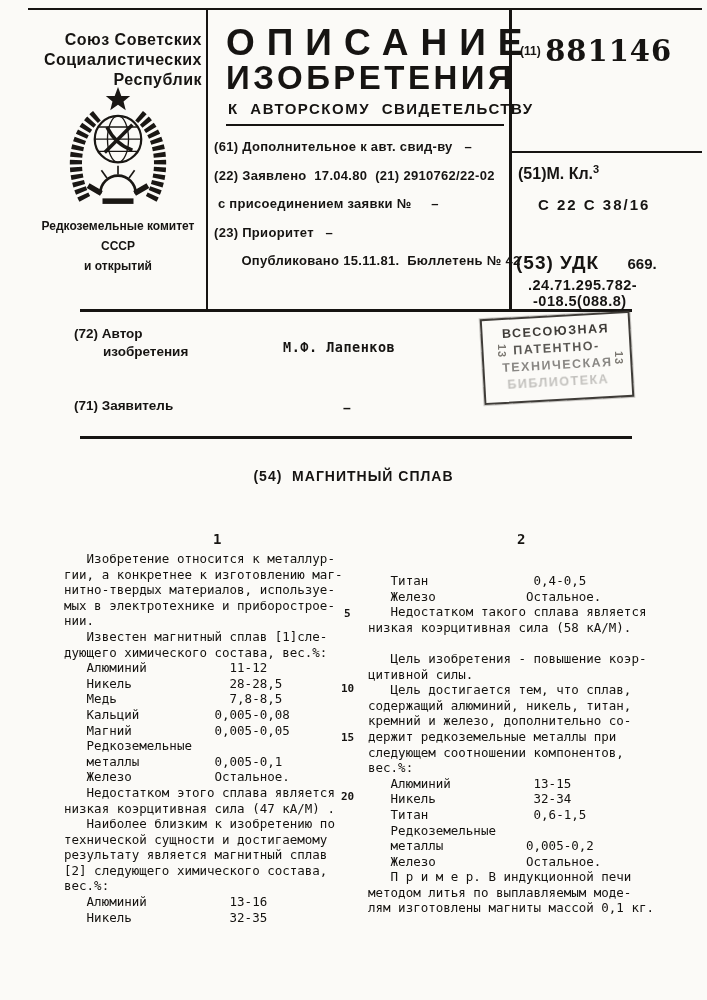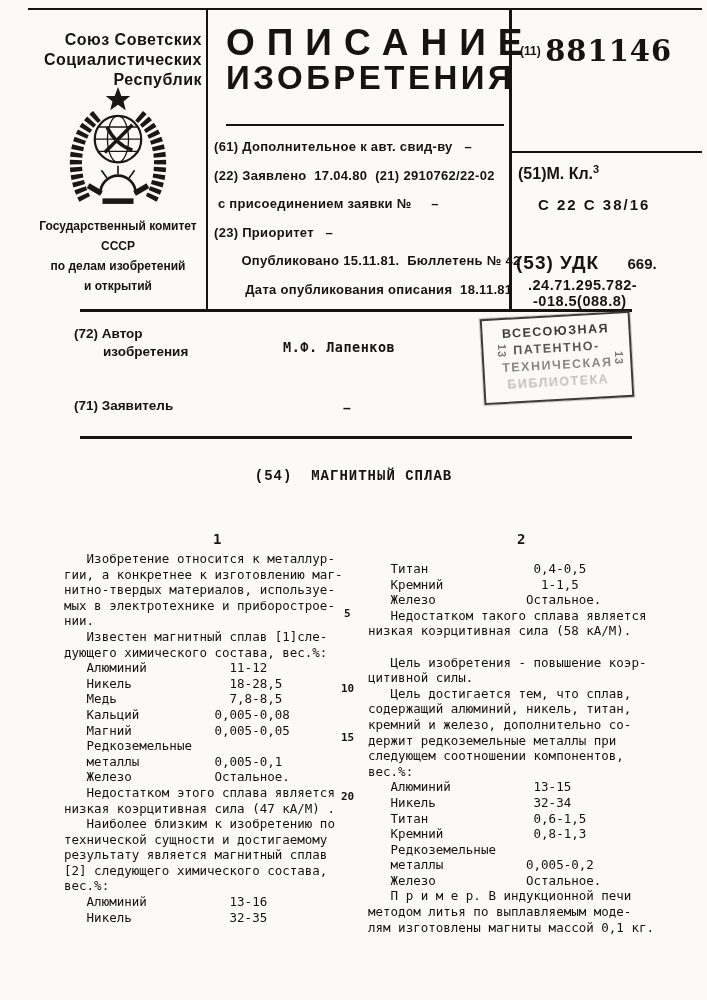--- a/index.html
+++ b/index.html
@@ -79,38 +79,38 @@
   .stamp-mark{
     position:absolute; font-weight:bold; font-size:11px; color:#5a564f;
     transform:rotate(90deg); letter-spacing:1px; opacity:.8;
   }
   .stamp-mark.left{left:495px; top:345px;}
   .stamp-mark.right{left:612px; top:352px;}
 
   
   .inv-title{
     left:0; top:468px; width:707px; text-align:center;
-    font-family:Liberation Mono, monospace; font-weight:bold;
+    font-family:Liberation Sans, sans-serif; font-weight:bold;
     font-size:14px; letter-spacing:1px; white-space:pre;
   }
 
   
   .colhead{
     position:absolute; font-family:"DejaVu Sans Mono", monospace;
     font-weight:bold; font-size:14px;
   }
   .colhead.c1{left:213px; top:531px;}
   .colhead.c2{left:517px; top:531px;}
   .bodycol{
     position:absolute; font-family:"DejaVu Sans Mono", monospace;
     font-size:12.5px; line-height:15.6px; letter-spacing:0;
     color:#14120f;
   }
   .bodycol.c1{left:64px; top:551px;}
-  .bodycol.c2{left:368px; top:561px;}
+  .bodycol.c2{left:368px; top:573px;}
   .bline{white-space:pre; min-height:15.6px;}
   .gutter{position:absolute; left:344px; top:0; width:20px; height:100%;}
   .gutter span{
     position:absolute; font-family:"DejaVu Sans Mono", monospace;
     font-weight:bold; font-size:11px;
   }
   .gutter span:nth-child(1){top:607px;}
   .gutter span:nth-child(2){top:682px; left:-3px;}
   .gutter span:nth-child(3){top:731px; left:-3px;}
   .gutter span:nth-child(4){top:790px; left:-3px;}
@@ -146,37 +146,36 @@
       <path d="M34,97 a16,16 0 0 1 32,0" stroke-width="2.5"></path>
       <line x1="50" y1="80" x2="50" y2="72" stroke-width="1.5"></line>
       <line x1="40" y1="83" x2="35" y2="76" stroke-width="1.5"></line>
       <line x1="60" y1="83" x2="65" y2="76" stroke-width="1.5"></line>
       <path d="M36,104 h28" stroke-width="5"></path>
       <path d="M23,90 l12,7 M77,90 l-12,7" stroke-width="5"></path>
     </g>
   </svg>
 
   <div class="abs committee">
-    <div>Государственный комитет</div>
+    <div>Редкоземельные комитет</div>
       <div>СССР</div>
-      <div>по делам изобретений</div>
       <div>и открытий</div>
   </div>
 
   <div class="abs title1">ОПИСАНИЕ</div>
   <div class="abs title2">ИЗОБРЕТЕНИЯ</div>
+  <div class="abs subtitle">К АВТОРСКОМУ СВИДЕТЕЛЬСТВУ</div>
   <div class="rule-h subtitle-rule"></div>
 
   <div class="abs biblio">
     <div class="bib-line">(61) Дополнительное к авт. свид-ву   –</div>
       <div class="bib-line">(22) Заявлено  17.04.80  (21) 2910762/22-02</div>
       <div class="bib-line"> с присоединением заявки №     –</div>
       <div class="bib-line">(23) Приоритет   –</div>
       <div class="bib-line">       Опубликовано 15.11.81.  Бюллетень № 42</div>
-      <div class="bib-line">        Дата опубликования описания  18.11.81</div>
   </div>
 
   <div class="abs docnum">
     <span class="code">(11)</span>
     <span class="num">881146</span>
   </div>
 
   <div class="abs klass">
     <span>(51)</span><span>М. Кл.</span><sup>3</sup>
   </div>
@@ -210,21 +209,21 @@
 
   <div class="bodycol c1">
     <div class="bline">   Изобретение относится к металлур-</div>
       <div class="bline">гии, а конкретнее к изготовлению маг-</div>
       <div class="bline">нитно-твердых материалов, используе-</div>
       <div class="bline">мых в электротехнике и приборострое-</div>
       <div class="bline">нии.</div>
       <div class="bline">   Известен магнитный сплав [1]сле-</div>
       <div class="bline">дующего химического состава, вес.%:</div>
       <div class="bline">   Алюминий           11-12</div>
-      <div class="bline">   Никель             18-28,5</div>
+      <div class="bline">   Никель             28-28,5</div>
       <div class="bline">   Медь               7,8-8,5</div>
       <div class="bline">   Кальций          0,005-0,08</div>
       <div class="bline">   Магний           0,005-0,05</div>
       <div class="bline">   Редкоземельные</div>
       <div class="bline">   металлы          0,005-0,1</div>
       <div class="bline">   Железо           Остальное.</div>
       <div class="bline">   Недостатком этого сплава является</div>
       <div class="bline">низкая коэрцитивная сила (47 кА/М) .</div>
       <div class="bline">   Наиболее близким к изобретению по</div>
       <div class="bline">технической сущности и достигаемому</div>
@@ -237,37 +236,35 @@
 
   <div class="gutter">
     <span>5</span>
       <span>10</span>
       <span>15</span>
       <span>20</span>
   </div>
 
   <div class="bodycol c2">
     <div class="bline">   Титан              0,4-0,5</div>
-      <div class="bline">   Кремний             1-1,5</div>
       <div class="bline">   Железо            Остальное.</div>
       <div class="bline">   Недостатком такого сплава является</div>
       <div class="bline">низкая коэрцитивная сила (58 кА/М).</div>
       <div class="bline"></div>
       <div class="bline">   Цель изобретения - повышение коэр-</div>
       <div class="bline">цитивной силы.</div>
       <div class="bline">   Цель достигается тем, что сплав,</div>
       <div class="bline">содержащий алюминий, никель, титан,</div>
       <div class="bline">кремний и железо, дополнительно со-</div>
       <div class="bline">держит редкоземельные металлы при</div>
       <div class="bline">следующем соотношении компонентов,</div>
       <div class="bline">вес.%:</div>
       <div class="bline">   Алюминий           13-15</div>
       <div class="bline">   Никель             32-34</div>
       <div class="bline">   Титан              0,6-1,5</div>
-      <div class="bline">   Кремний            0,8-1,3</div>
       <div class="bline">   Редкоземельные</div>
       <div class="bline">   металлы           0,005-0,2</div>
       <div class="bline">   Железо            Остальное.</div>
       <div class="bline">   П р и м е р. В индукционной печи</div>
       <div class="bline">методом литья по выплавляемым моде-</div>
       <div class="bline">лям изготовлены магниты массой 0,1 кг.</div>
   </div>
 
 </div>
 

